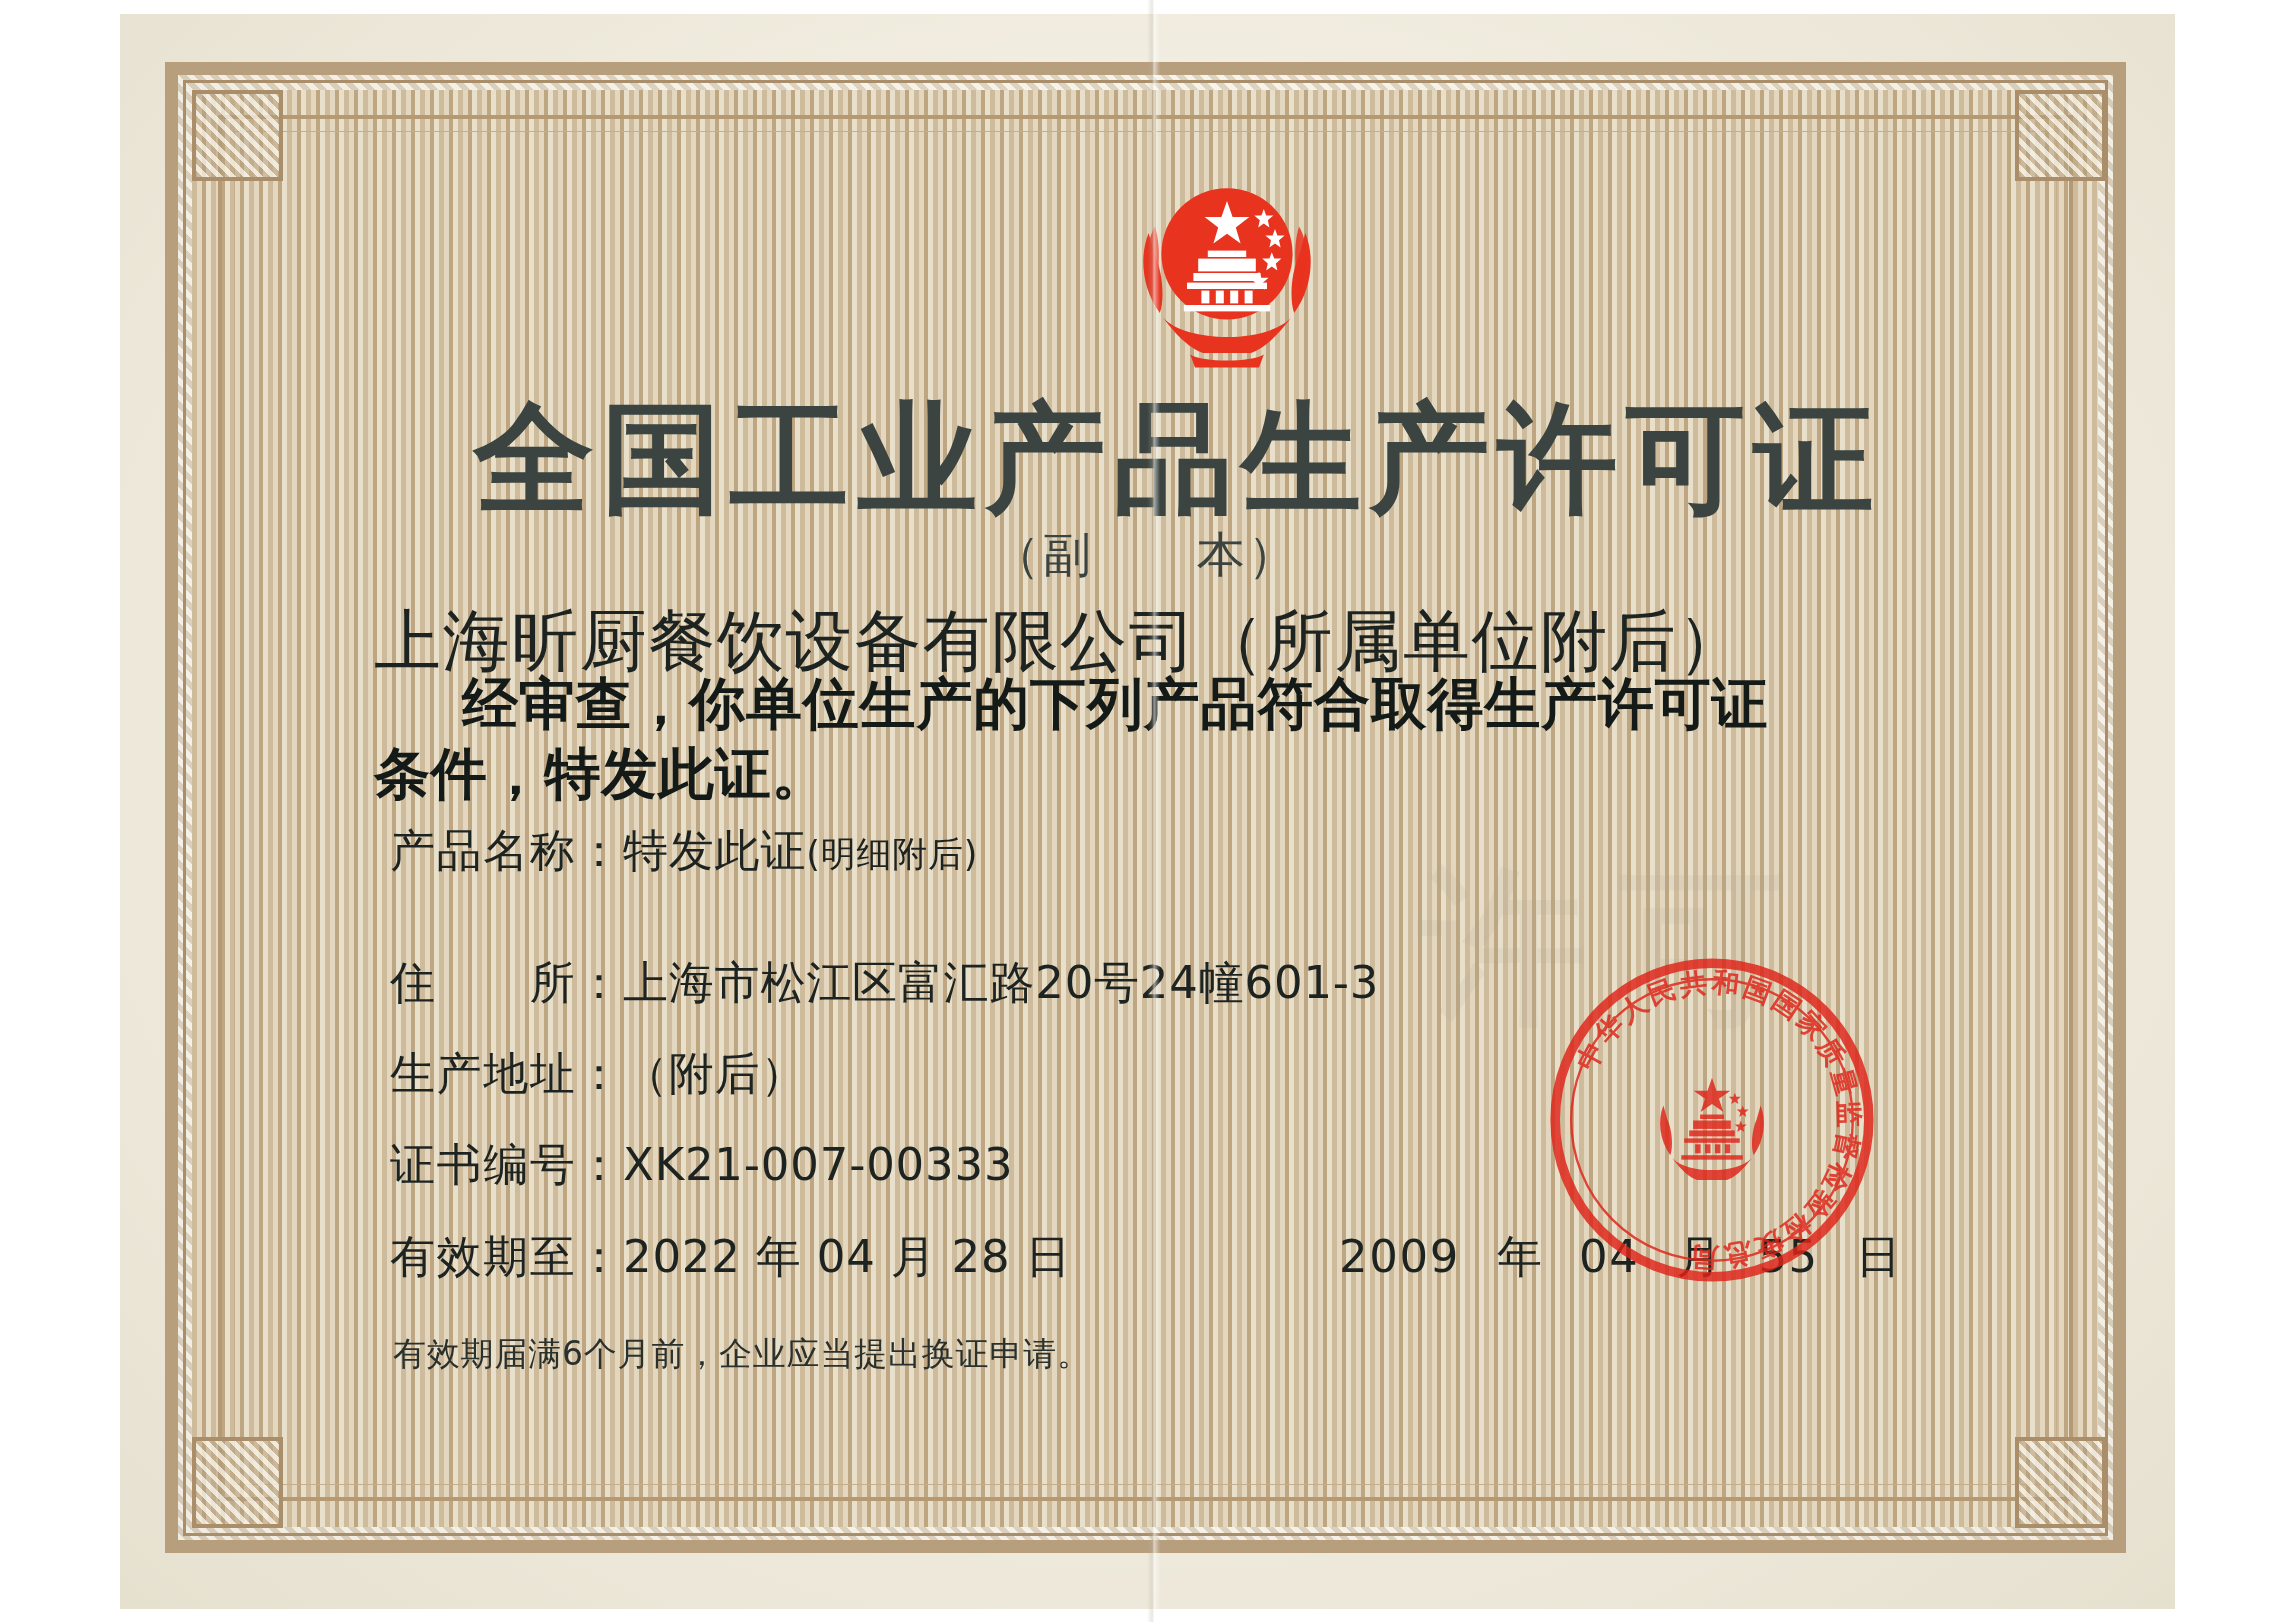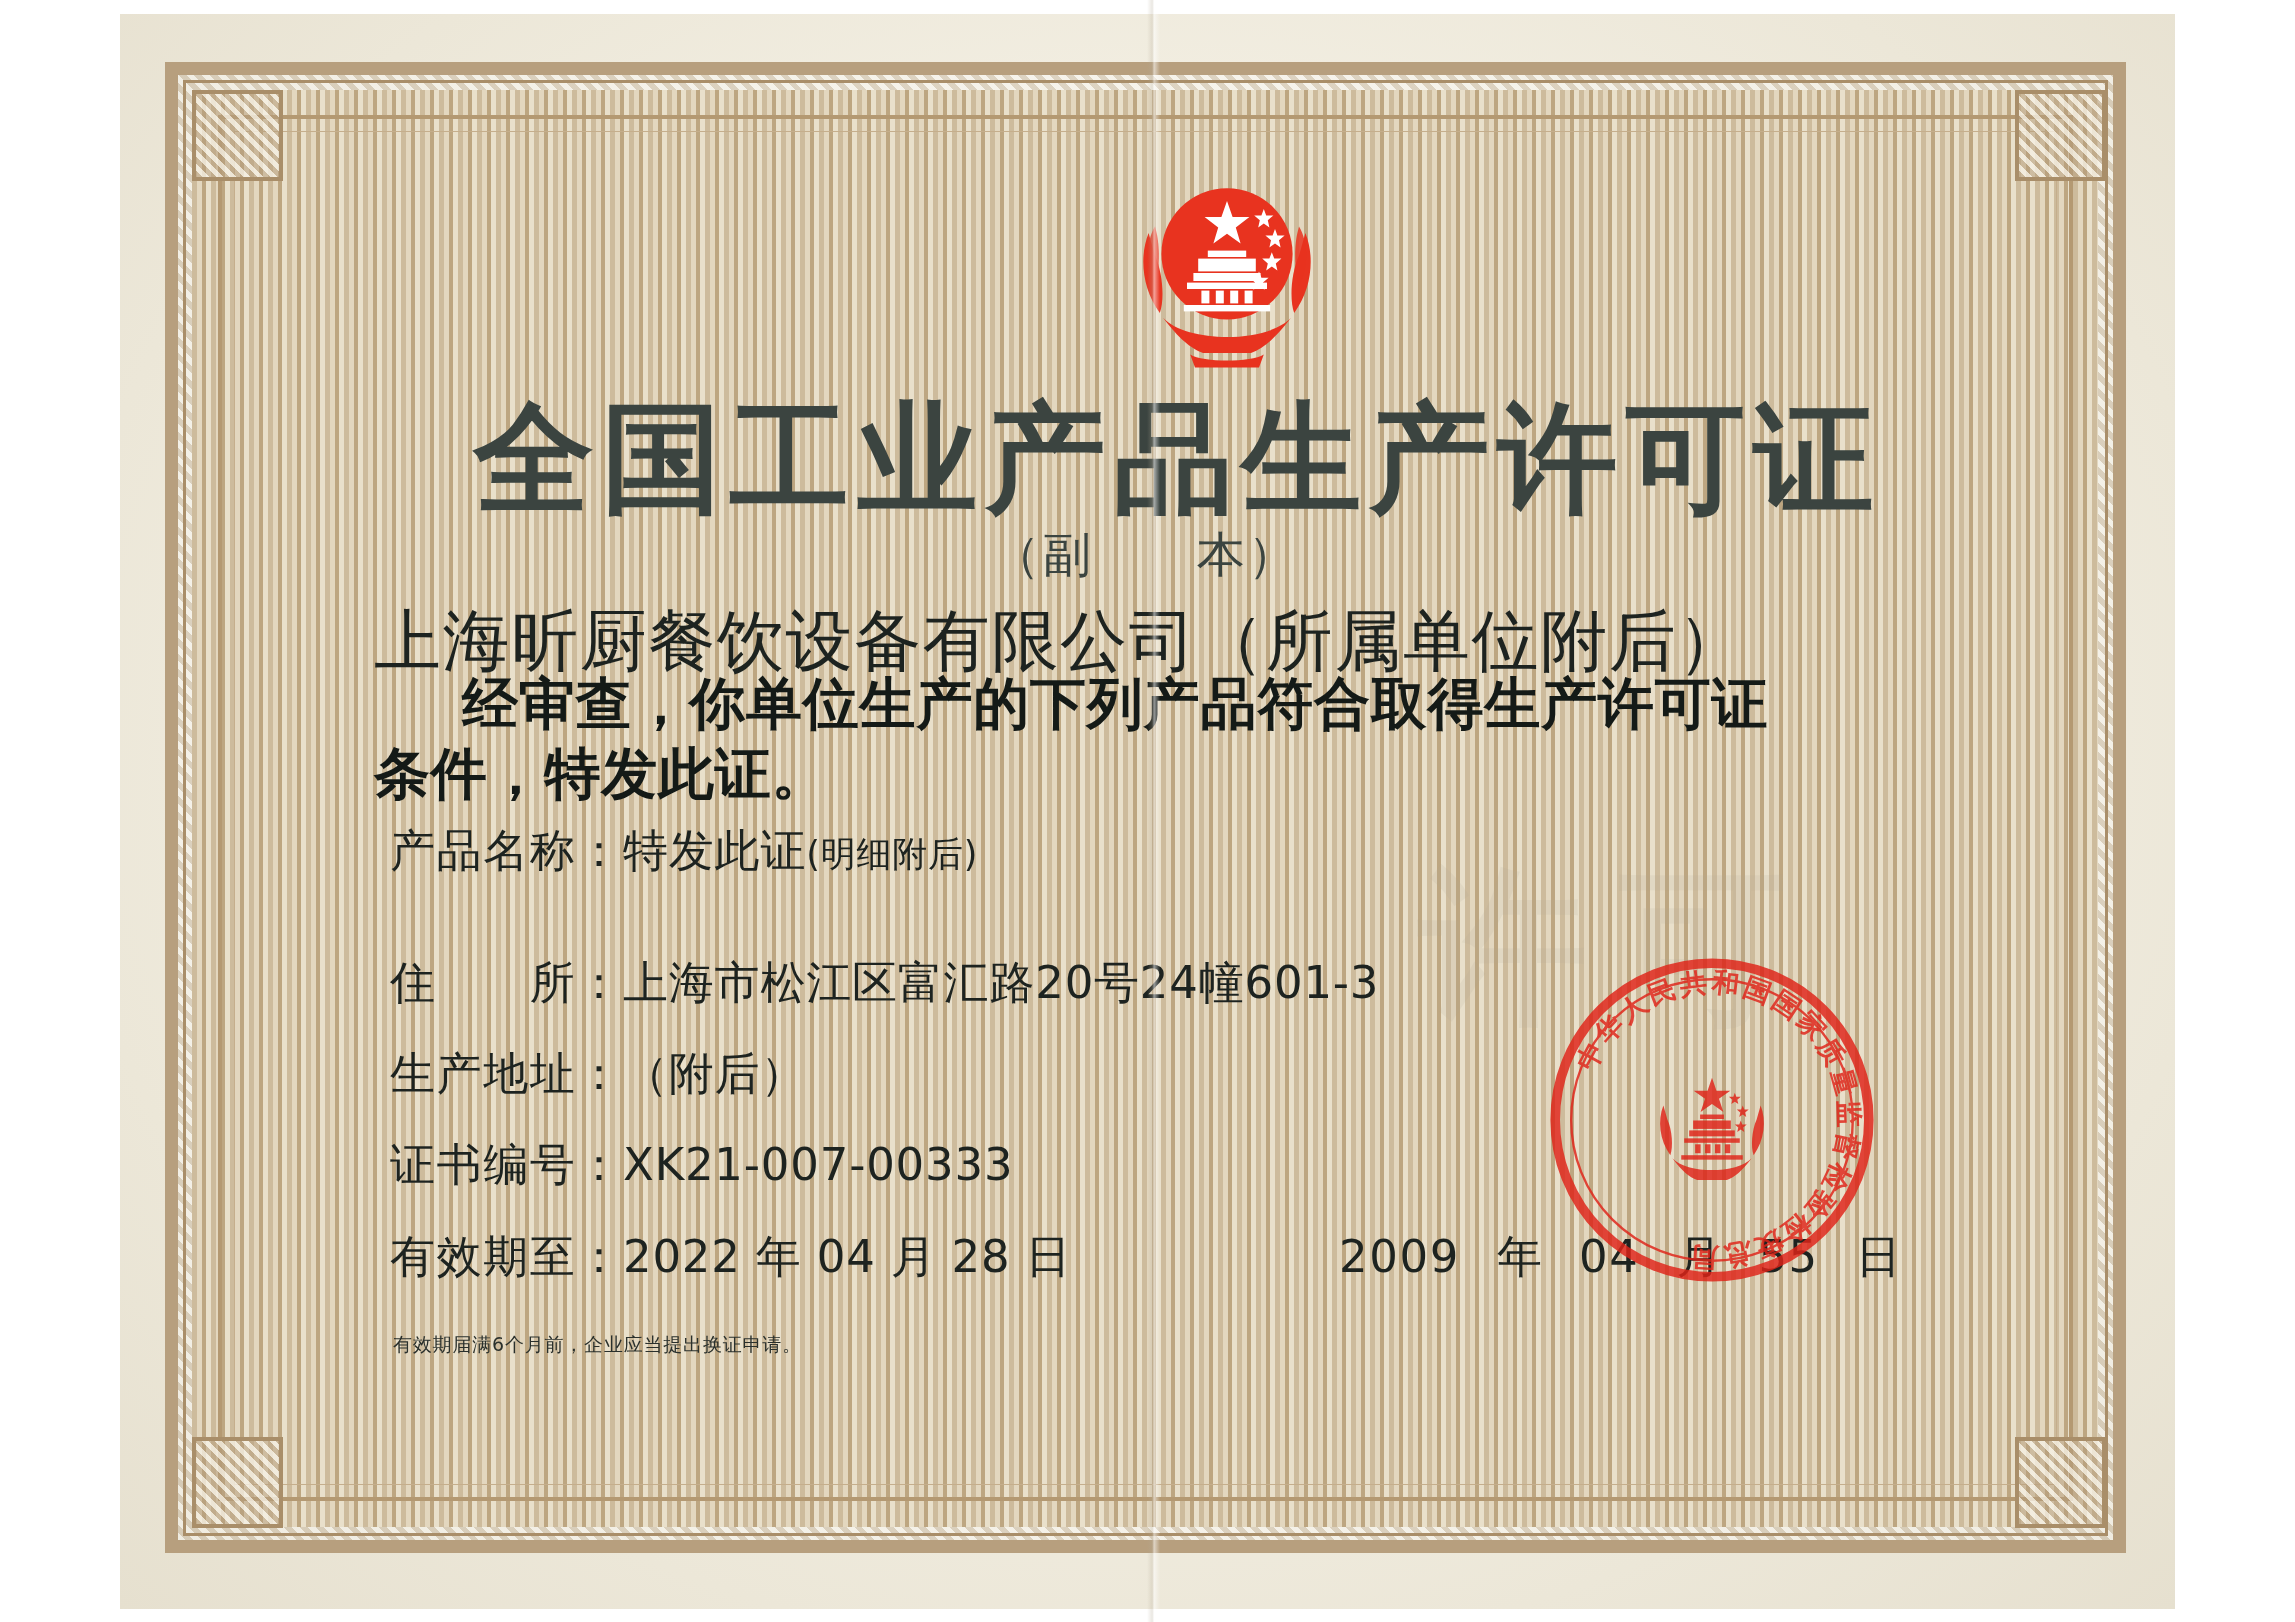--- a/index.html
+++ b/index.html
@@ -223,21 +223,21 @@
     white-space: nowrap;
   }
   #issue-date span.num { letter-spacing: 1.6px; }
   #issue-date span.gap { display: inline-block; width: 37px; }
 
   
   #footnote {
     position: absolute;
     left: 159px;
     top: 1201px;
-    font-size: 19px;
+    font-size: 33px;
     color: #2a302c;
     letter-spacing: 0.8px;
   }
 
   
   #seal {
     position: absolute;
     left: 1306px;
     top: 817px;
     width: 344px;

